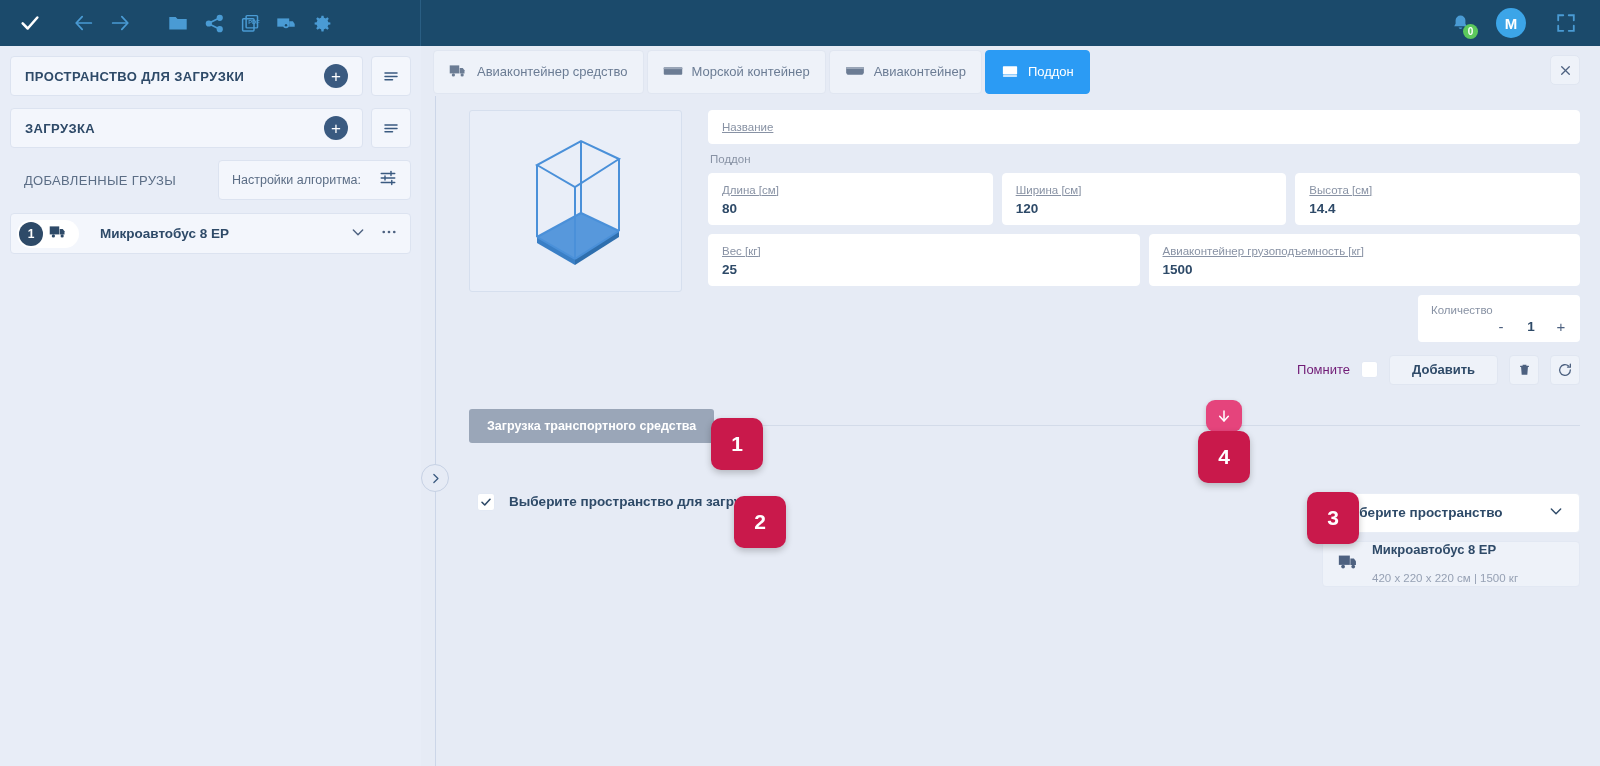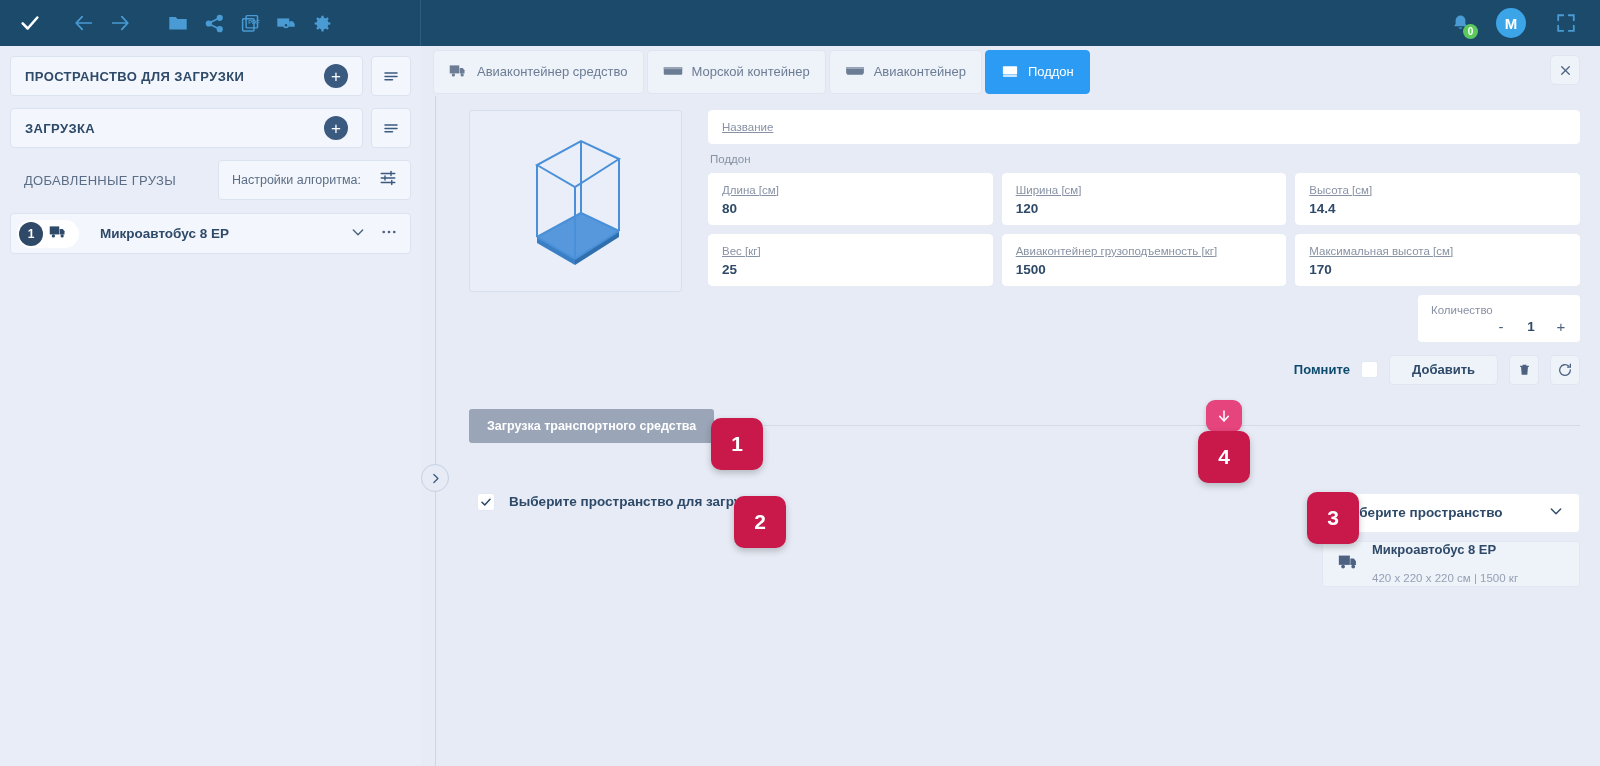--- a/index.html
+++ b/index.html
@@ -134,21 +134,21 @@
   .qty-row { display: flex; justify-content: flex-end; margin-top: 9px; }
   .qty-box {
     width: 162px; background: #ffffff; border-radius: 4px; padding: 9px 13px 7px 13px;
   }
   .qty-box .flabel { font-size: 11.5px; color: #8892a4; }
   .qty-ctl { display: flex; align-items: center; justify-content: flex-end; gap: 18px; margin-top: 2px; }
   .qty-ctl .step { font-size: 15px; color: #4d6180; cursor: pointer; user-select: none; width: 12px; text-align: center; }
   .qty-ctl .val { font-size: 13.5px; font-weight: bold; color: #2e4a68; min-width: 12px; text-align: center; }
 
   .actions { display: flex; align-items: center; justify-content: flex-end; gap: 11px; margin-top: 13px; }
-  .remember-lbl { font-size: 13px; color: #0c4a6e; font-weight: bold; text-align: right; }
+  .remember-lbl { font-size: 13px; color: #701a75; font-weight: normal; text-align: right; }
   .chkbox {
     width: 17px; height: 17px; background: #ffffff; border: 1px solid #e3e9f4; border-radius: 3px;
     cursor: pointer;
   }
   .btn-add {
     height: 30px; padding: 0 22px; background: #eef2f9; border: 1px solid #e0e6f1; border-radius: 4px;
     font-size: 13px; font-weight: bold; color: #2e4a68; display: flex; align-items: center;
     justify-content: center; cursor: pointer;
   }
   .icon-btn {
@@ -466,24 +466,20 @@
 
               <div class="f-row">
                 <div class="field">
                   <div class="flabel">Вес [кг]</div>
                   <div class="fvalue">25</div>
                 </div>
                 <div class="field">
                   <div class="flabel">Авиаконтейнер грузоподъемность [кг]</div>
                   <div class="fvalue">1500</div>
                 </div>
-                <div class="field">
-                  <div class="flabel">Максимальная высота [см]</div>
-                  <div class="fvalue">170</div>
-                </div>
               </div>
 
               <div class="qty-row">
                 <div class="qty-box">
                   <div class="flabel">Количество</div>
                   <div class="qty-ctl">
                     <span class="step">-</span>
                     <span class="val">1</span>
                     <span class="step">+</span>
                   </div>

